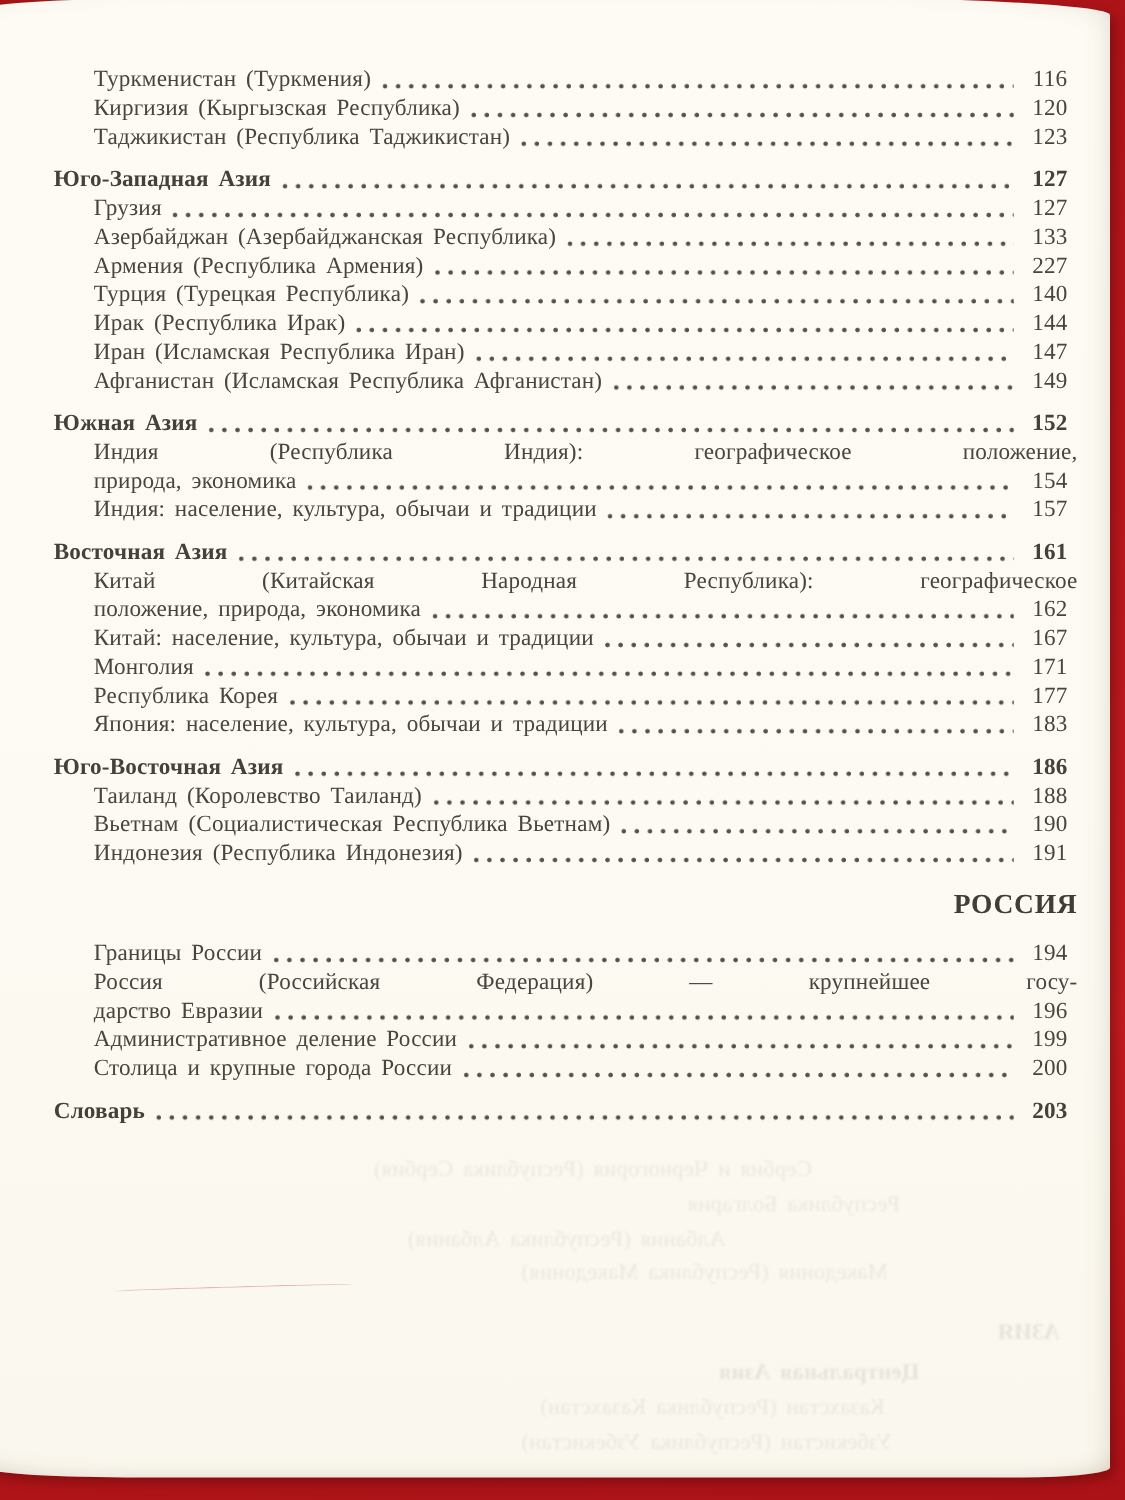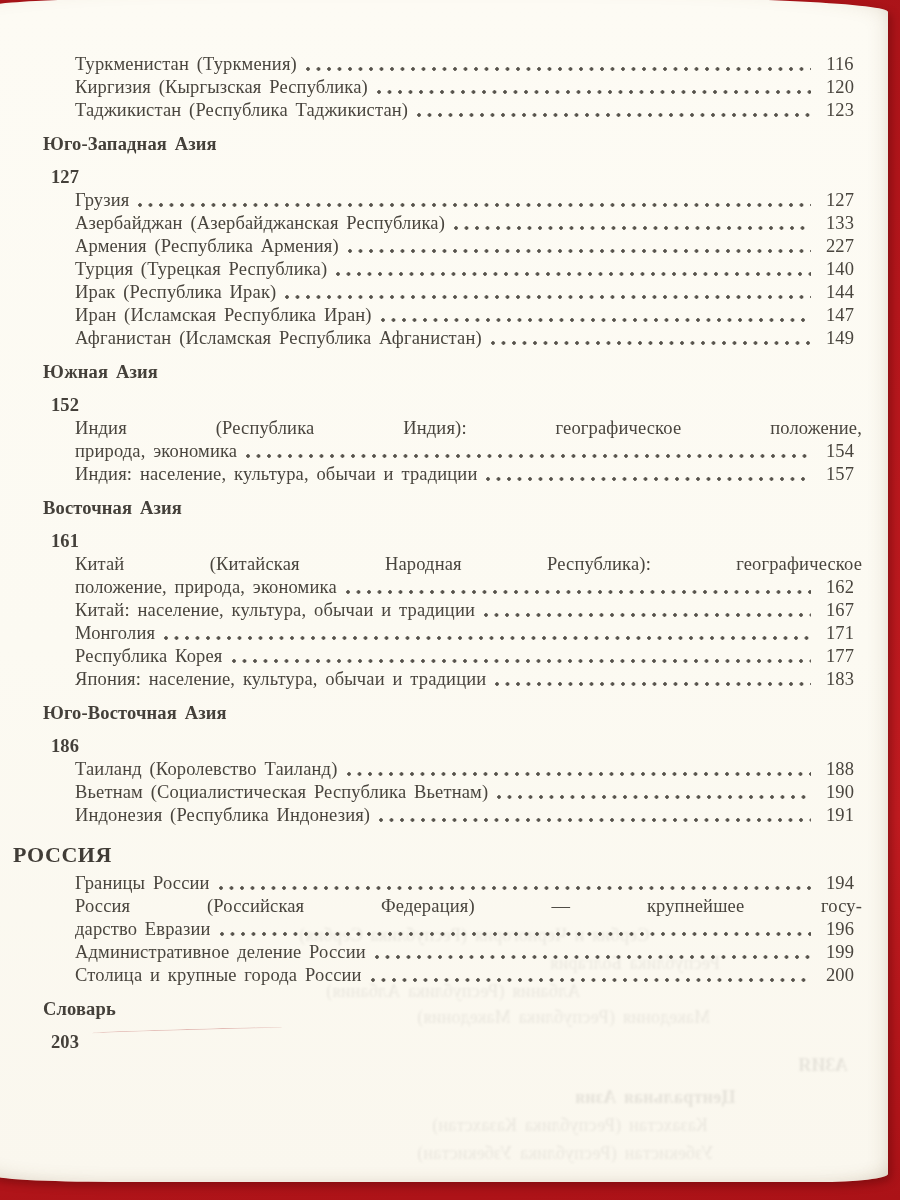--- a/index.html
+++ b/index.html
@@ -21,22 +21,22 @@
     position:absolute;left:0;top:0;right:0;
     padding:56px 26px 0 21px;
     color:#49453e;
     font-size:18.5px;line-height:23px;
     word-spacing:3px;letter-spacing:.15px;
   }
   .row{display:flex;align-items:baseline;}
   .row .txt{white-space:nowrap;}
   .entry,.entry-cont,.entry-wide{margin-left:62px;}
   .entry-fill{display:block;margin-left:62px;text-align:justify;text-align-last:justify;}
-  .section{margin-left:30px;font-weight:bold;margin-top:11px;color:#44403a;flex-direction:column;}
-  .part{margin-left:0;font-weight:bold;font-size:22px;letter-spacing:.6px;margin-top:16px;margin-bottom:6px;color:#403c36;}
+  .section{margin-left:30px;font-weight:bold;margin-top:11px;color:#44403a;}
+  .part{margin-left:0;font-weight:bold;font-size:22px;letter-spacing:.6px;margin-top:16px;margin-bottom:18px;color:#403c36;justify-content:flex-end;}
   .dots{
     flex:1 1 auto;height:6px;align-self:flex-end;
     margin:0 7px 4px 9px;
     background-image:radial-gradient(circle at 2px 3px,#56524b 1.5px,rgba(0,0,0,0) 2.1px);
     background-size:10.5px 6px;background-repeat:repeat-x;background-position:left bottom;
   }
   .dots.no-dots{background:none;}
   .pg{min-width:44px;text-align:center;white-space:nowrap;}
   
   .bleed{position:absolute;left:0;top:0;right:0;bottom:0;pointer-events:none;}

